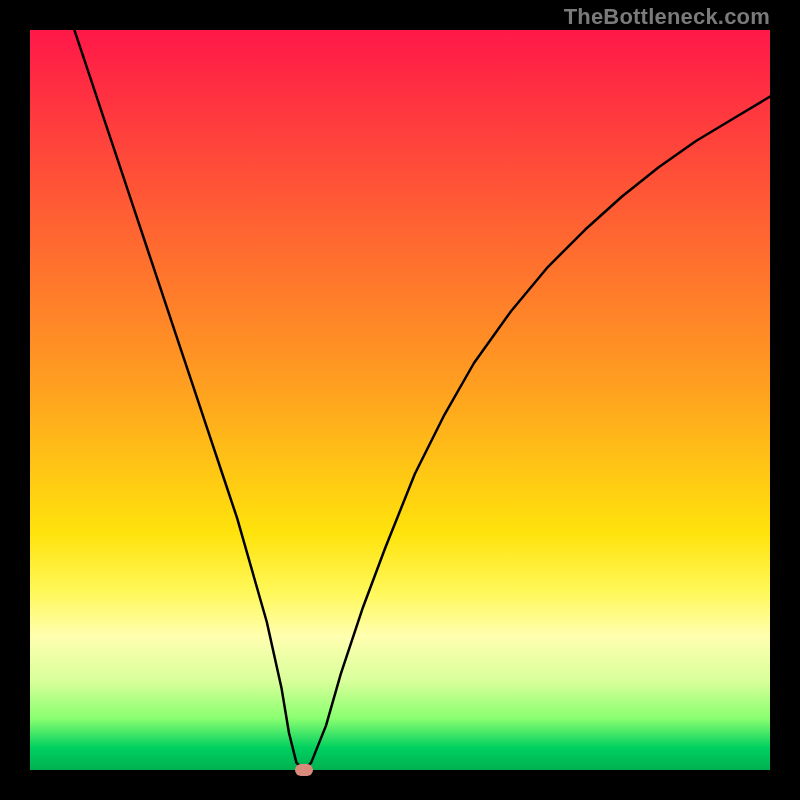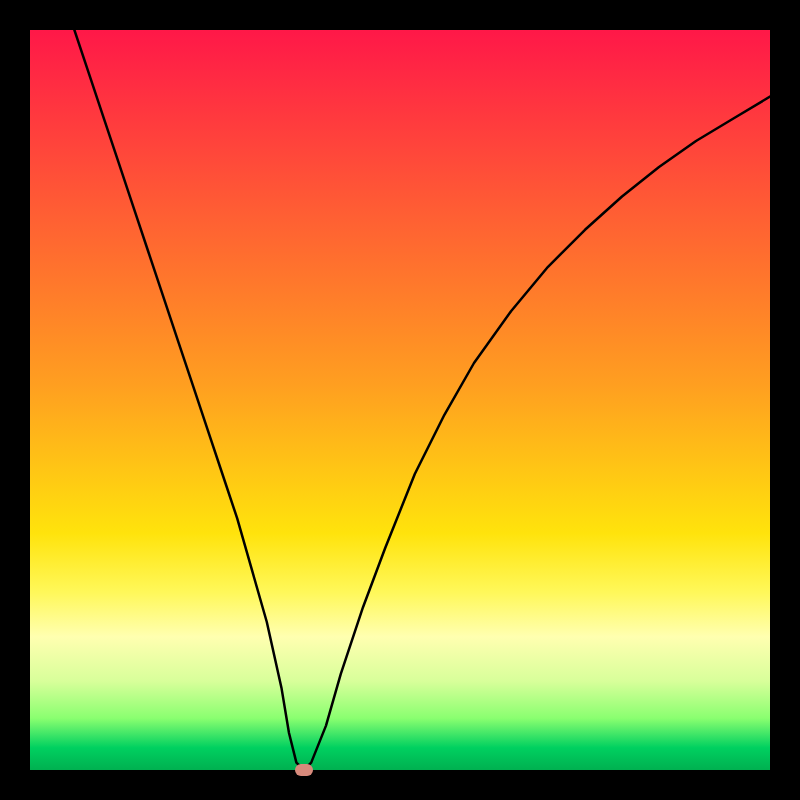--- a/index.html
+++ b/index.html
@@ -63,20 +63,21 @@
     height: 12px;
     border-radius: 6px;
     transform: translate(-50%, -50%);
   }
 </style>
 </head>
 <body>
 
 <div class="frame">
 
+  <div class="attribution">TheBottleneck.com</div>
 
   <div class="plot-area">
     <svg class="curve" viewBox="0 0 740 740" preserveAspectRatio="none">
       <path id="curve-path" d="M44.40 0.00 L59.20 44.40 L74.00 88.80 L88.80 133.20 L103.60 177.60 L118.40 222.00 L133.20 266.40 L148.00 310.80 L162.80 355.20 L177.60 399.60 L192.40 444.00 L207.20 488.40 L222.00 540.20 L236.80 592.00 L251.60 658.60 L259.00 703.00 L266.40 732.60 L273.80 740.00 L281.20 732.60 L296.00 695.60 L310.80 643.80 L333.00 577.20 L355.20 518.00 L384.80 444.00 L414.40 384.80 L444.00 333.00 L481.00 281.20 L518.00 236.80 L555.00 199.80 L592.00 166.50 L629.00 136.90 L666.00 111.00 L703.00 88.80 L740.00 66.60" fill="none" stroke="#000" stroke-width="2.5" stroke-linejoin="round" stroke-linecap="round"></path>
     </svg>
     <div class="marker" id="marker" style="left: 273.8px; top: 740px; background: rgb(216, 138, 124);"></div>
   </div>
 
 </div>
 

